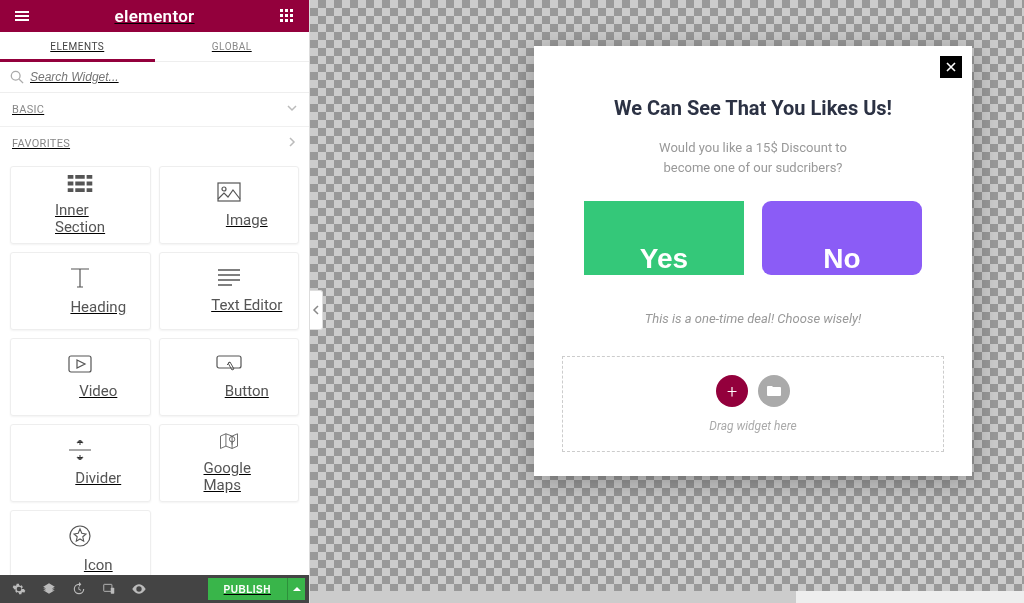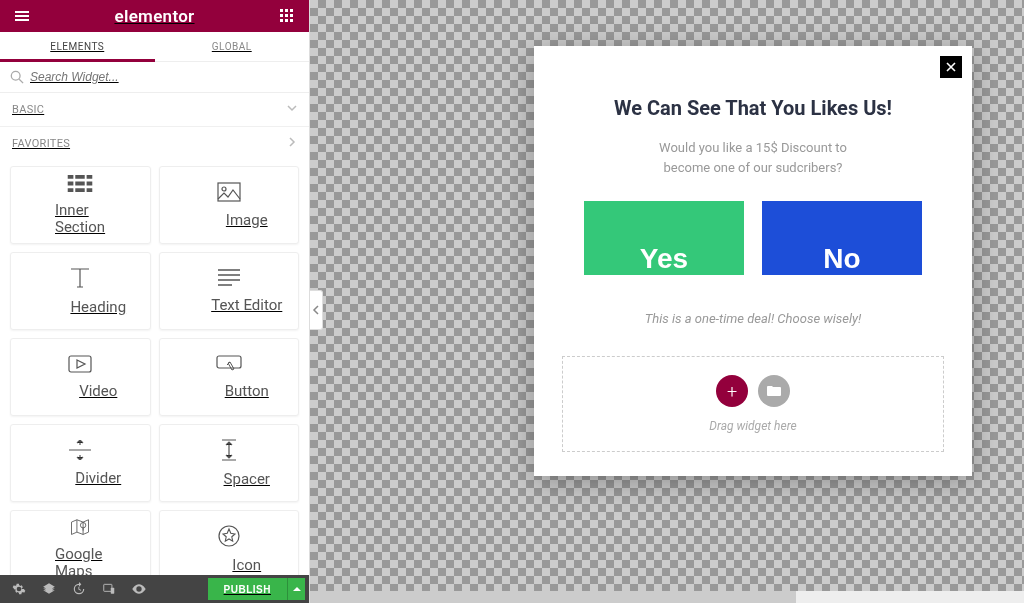--- a/index.html
+++ b/index.html
@@ -260,21 +260,21 @@
       display: flex;
       align-items: flex-end;
       justify-content: center;
       font-size: 28px;
       font-weight: 600;
       color: #fff;
       border: none;
       cursor: pointer;
     }
     .yes { background: #34c879; }
-    .no { background: #1d4ed8; }
+    .no { background: #8b5cf6; border-radius: 9px; }
     .modal-note {
       text-align: center;
       color: #999;
       font-style: italic;
       font-size: 13px;
       margin-bottom: 30px;
     }
     .dropzone {
       border: 1px dashed #ccc;
       padding: 18px 0;
@@ -424,26 +424,20 @@
         </svg>
       <span class="widget-label">Button</span>
     </div>
     <div class="widget-card">
       <svg class="widget-ic" width="22" height="20" viewBox="0 0 22 20">
           <path stroke="currentColor" stroke-width="1.2" d="M0 10h22M11 0v5M8 3l3-3 3 3M11 20v-5M8 17l3 3 3-3"></path>
         </svg>
       <span class="widget-label">Divider</span>
     </div>
     <div class="widget-card">
-      <svg class="widget-ic" width="22" height="22" viewBox="0 0 22 22">
-          <path stroke="currentColor" stroke-width="1.2" d="M4 1h14M4 21h14M11 4v14M8 6l3-3 3 3M8 16l3 3 3-3"></path>
-        </svg>
-      <span class="widget-label">Spacer</span>
-    </div>
-    <div class="widget-card">
       <svg class="widget-ic" width="24" height="22" viewBox="0 0 24 22">
           <path d="M1 4l7-3 8 3 7-3v16l-7 3-8-3-7 3z M8 1v16 M16 4v16" fill="none" stroke="currentColor" stroke-width="1.1"></path>
           <circle cx="16" cy="8" r="3.5" fill="none" stroke="currentColor" stroke-width="1.1"></circle>
           <path d="M16 11.5L16 15" stroke="currentColor" stroke-width="1.1"></path>
         </svg>
       <span class="widget-label">Google Maps</span>
     </div>
     <div class="widget-card">
       <svg class="widget-ic" width="22" height="22" viewBox="0 0 22 22">
           <circle cx="11" cy="11" r="10" fill="none" stroke="currentColor" stroke-width="1.2"></circle>

